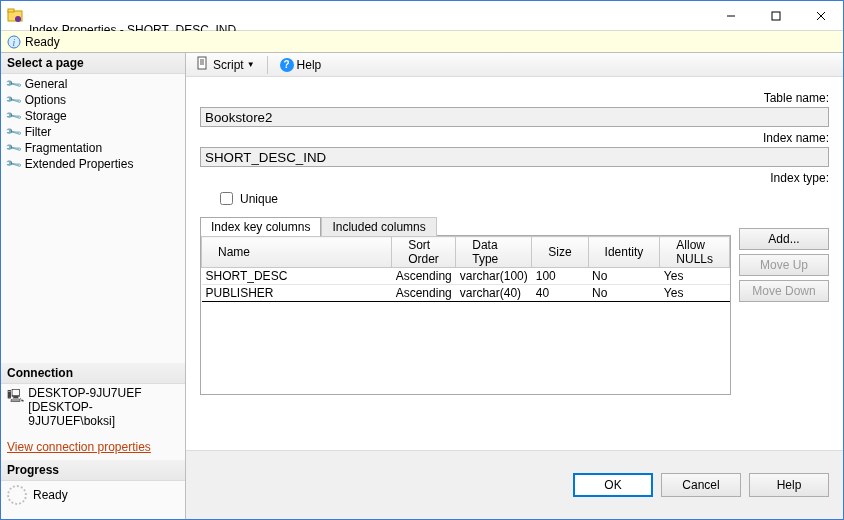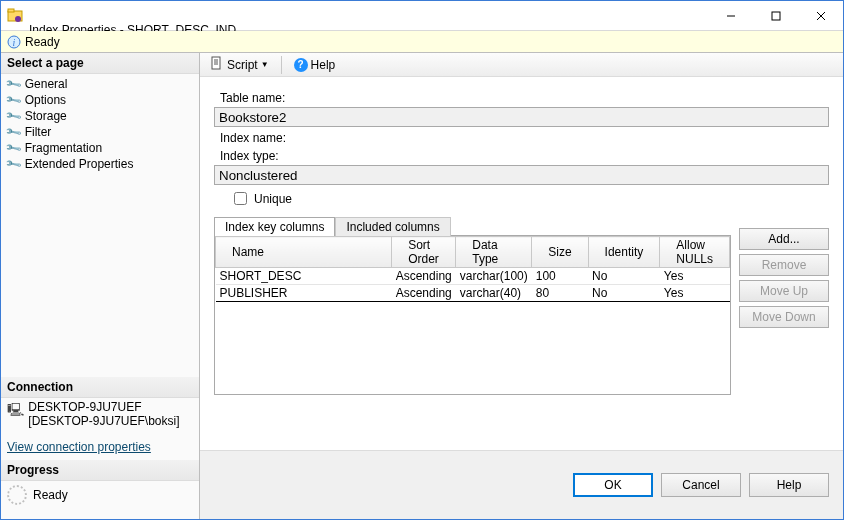--- a/index.html
+++ b/index.html
@@ -5,39 +5,39 @@
   * { box-sizing: border-box; }
   html, body { margin: 0; padding: 0; font-family: "Segoe UI", Tahoma, sans-serif; font-size: 12px; color: #000; }
   .window { width: 844px; height: 520px; border: 1px solid #3a7bd5; background: #fff; display: flex; flex-direction: column; }
   .titlebar { height: 30px; background: #fff; border-bottom: 1px solid #d9d9d9; display: flex; align-items: center; padding: 0 0 0 6px; }
   .titlebar .icon { width: 16px; height: 16px; margin-right: 6px; }
   .titlebar .title { flex: 1; font-size: 12px; margin-top: 28px; }
   .titlebar .ctrl { width: 45px; height: 29px; display: flex; align-items: center; justify-content: center; }
   .statusbar { height: 22px; background: #ffffe1; border-bottom: 1px solid #bdbdbd; display: flex; align-items: center; padding: 0 6px; }
   .statusbar .icon { width: 14px; height: 14px; margin-right: 4px; }
   .body { flex: 1; display: flex; min-height: 0; }
-  .leftpanel { width: 199px; border-right: 1px solid #bdbdbd; display: flex; flex-direction: column; background: #fafafa; }
+  .leftpanel { width: 185px; border-right: 1px solid #bdbdbd; display: flex; flex-direction: column; background: #fafafa; }
   .section-head { font-weight: bold; padding: 3px 6px; border-bottom: 1px solid #dcdcdc; background: linear-gradient(#f2f2f2,#e8e8e8); }
   .pagelist { padding: 2px 0; flex: 0 0 auto; }
   .pageitem { display: flex; align-items: center; padding: 1px 6px; cursor: default; }
   .pageitem .wrench { margin-right: 4px; font-size: 11px; color: #555; display:inline-block; transform:rotate(-35deg); }
   .spacer { flex: 1; }
   .conn { padding: 2px 6px 6px 6px; }
   .conn .row { display: flex; align-items: flex-start; }
   .conn .srv-icon { margin-right: 4px; font-size: 13px; color:#444; }
-  .link { color: #0c4a6e; text-decoration: underline; cursor: pointer; padding: 6px; display:inline-block;}
+  .link { color: #c2410c; text-decoration: underline; cursor: pointer; padding: 6px; display:inline-block;}
   .progress { padding: 4px 6px; display: flex; align-items: center; }
   .progress .spinner { width: 20px; height: 20px; border: 2px dotted #c0c0c0; border-radius: 50%; margin-right: 6px; }
   .rightpanel { flex: 1; display: flex; flex-direction: column; }
   .toolbar { height: 24px; border-bottom: 1px solid #dcdcdc; background: linear-gradient(#fcfcfc,#ededed); display: flex; align-items: center; padding: 0 6px; gap:4px;}
   .toolbar .sep { width:1px; height:18px; background:#c8c8c8; margin:0 4px; }
   .toolbar .tb-btn { display:flex; align-items:center; gap:3px; padding:2px 4px; }
   .help-ic { width:14px; height:14px; border-radius:50%; background:#1e90ff; color:#fff; display:inline-flex; align-items:center; justify-content:center; font-weight:bold; font-size:10px; }
   .content { flex: 1; padding: 10px 14px; overflow:auto; }
-  .field-label { margin: 4px 0 2px 6px; }
+  .field-label { margin: 4px 0 2px 6px; text-align: right; }
   .ro-input { width: 100%; border: 1px solid #a9a9a9; background: #f0f0f0; padding: 2px 4px; height: 20px; }
   .check-row { display:flex; align-items:center; margin:4px 0 8px 16px; gap:4px;}
   .cols-area { display:flex; gap:8px; }
   .tabs { display:flex; }
   .tab { border:1px solid #a9a9a9; border-bottom:none; padding:2px 10px; background:#fcfcfc; position:relative; top:1px;}
   .tab.inactive { background:#ececec; color:#000; border-color:#c7c7c7; z-index:0;}
   .tab.active { background:#fff; z-index:2; }
   .table-box { border:1px solid #a9a9a9; height:160px; background:#fff; overflow:auto; }
   table.grid { border-collapse:collapse; width:100%; font-size:12px; }
   table.grid th { text-align:left; font-weight:normal; border:1px solid #c8c8c8; background:linear-gradient(#fdfdfd,#ececec); padding:1px 16px; }
@@ -160,22 +160,22 @@
         <div class="tb-btn">
           <span class="help-ic">?</span>
           <span>Help</span>
         </div>
       </div>
 
       <div class="content">
         <div class="field-label">Table name:</div>
         <input class="ro-input" readonly="" value="Bookstore2" style="">
         <div class="field-label">Index name:</div>
+        <input class="ro-input" readonly="" value="SHORT_DESC_IND" style="">
         <div class="field-label">Index type:</div>
-        <input class="ro-input" readonly="" value="Nonclustered" style="">
         <div class="check-row">
           <input type="checkbox" style="">
           <span>Unique</span>
         </div>
 
         <div class="cols-area">
           <div class="tabs-wrap">
             <div class="tabs">
               <div class="tab active">Index key columns</div>
               <div class="tab inactive">Included columns</div>
@@ -198,31 +198,30 @@
                     <td>Ascending</td>
                     <td>varchar(100)</td>
                     <td>100</td>
                     <td>No</td>
                     <td>Yes</td>
                   </tr>
                   <tr class="datarow">
                     <td>PUBLISHER</td>
                     <td>Ascending</td>
                     <td>varchar(40)</td>
-                    <td>80</td>
+                    <td>40</td>
                     <td>No</td>
                     <td>Yes</td>
                   </tr>
                 </tbody>
               </table>
             </div>
           </div>
           <div class="side-btns">
             <button>Add...</button>
-            <button disabled="">Remove</button>
             <button disabled="">Move Up</button>
             <button disabled="">Move Down</button>
           </div>
         </div>
       </div>
 
       <div class="footer">
         <button class="primary">OK</button>
         <button>Cancel</button>
         <button>Help</button>

